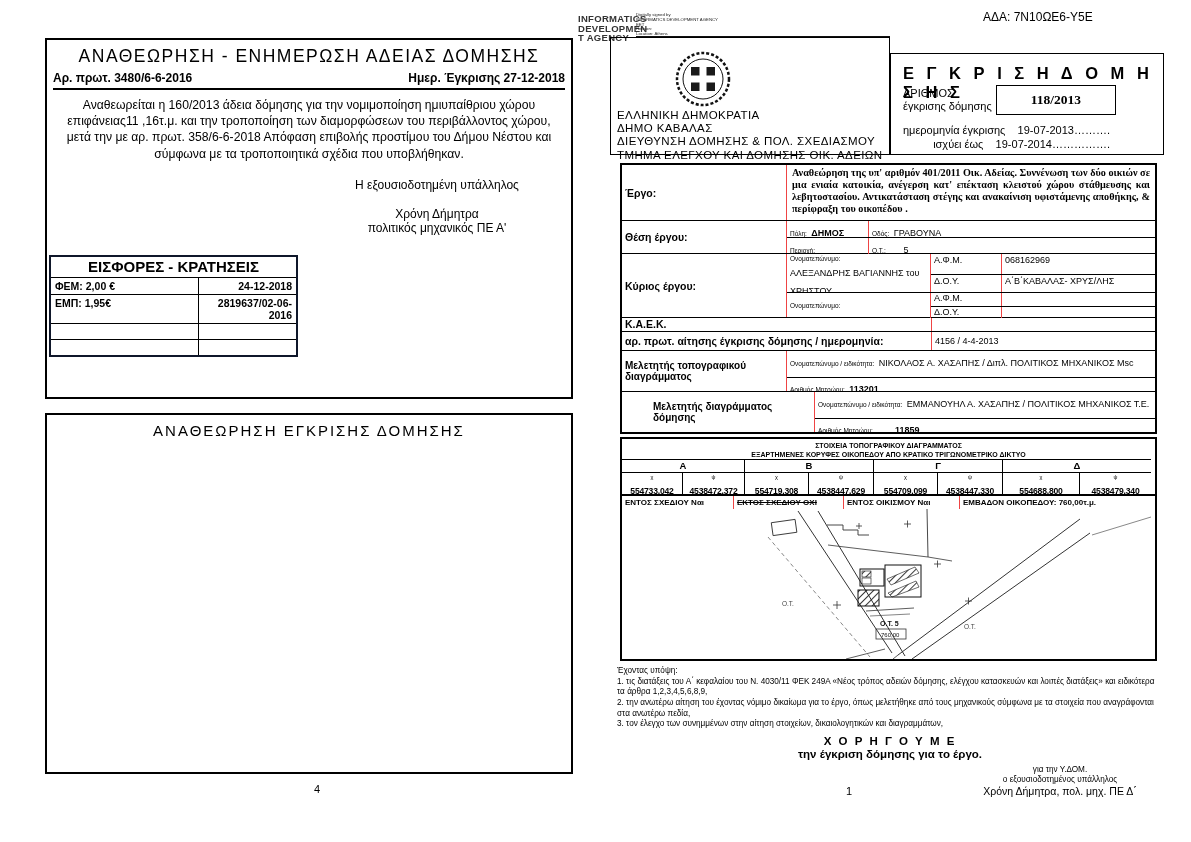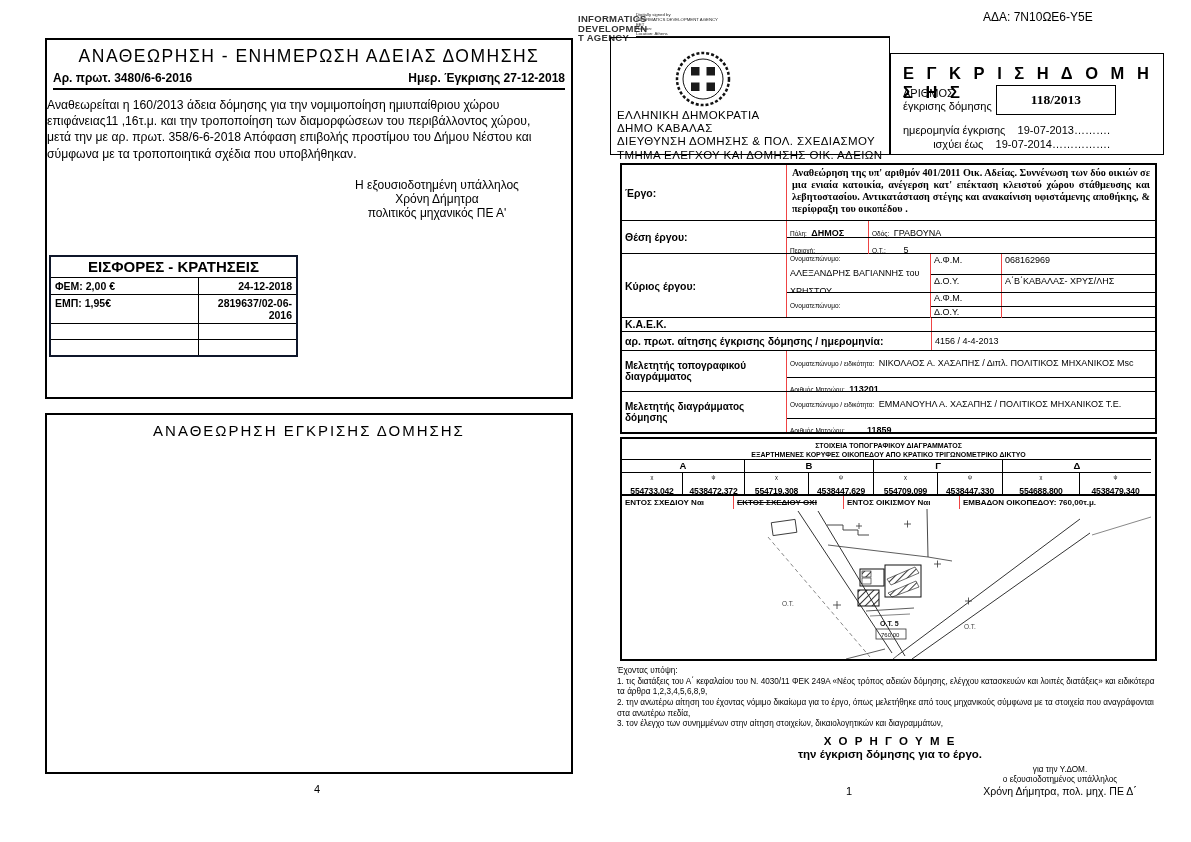--- a/index.html
+++ b/index.html
@@ -72,24 +72,24 @@
 <body>
 
 <div id="page">
 
   <div class="abs box" style="left:45px;top:38px;width:524px;height:357px;position:absolute;">
     <div class="title-xl">ΑΝΑΘΕΩΡΗΣΗ  -  ΕΝΗΜΕΡΩΣΗ  ΑΔΕΙΑΣ  ΔΟΜΗΣΗΣ</div>
     <div class="abs proto-row" style="left:6px;right:6px;top:31px;">
       <span>Αρ. πρωτ. 3480/6-6-2016</span>
       <span>Ημερ. Έγκρισης 27-12-2018</span>
     </div>
-    <div class="abs bodytext" style="left:0;top:57px;width:508px;">Αναθεωρείται η 160/2013 άδεια δόμησης για την νομιμοποίηση ημιυπαίθριου χώρου επιφάνειας11 ,16τ.μ. και την τροποποίηση των διαμορφώσεων του περιβάλλοντος χώρου, μετά την με αρ. πρωτ. 358/6-6-2018 Απόφαση επιβολής προστίμου του Δήμου Νέστου και σύμφωνα με τα τροποποιητικά σχέδια που υποβλήθηκαν.</div>
+    <div class="abs bodytext" style="left:8px;top:57px;width:508px;text-align:center;">Αναθεωρείται η 160/2013 άδεια δόμησης για την νομιμοποίηση ημιυπαίθριου χώρου επιφάνειας11 ,16τ.μ. και την τροποποίηση των διαμορφώσεων του περιβάλλοντος χώρου, μετά την με αρ. πρωτ. 358/6-6-2018 Απόφαση επιβολής προστίμου του Δήμου Νέστου και σύμφωνα με τα τροποποιητικά σχέδια που υποβλήθηκαν.</div>
     <div class="abs sig" style="left:260px;top:138px;width:260px;">
       <div>Η εξουσιοδοτημένη υπάλληλος</div>
-      <div style="text-align:center;">Χρόνη Δήμητρα</div>
+      <div style="margin-top:15px;text-align:center;">Χρόνη Δήμητρα</div>
       <div>πολιτικός μηχανικός ΠΕ Α'</div>
     </div>
 
     <div class="abs" style="left:2px;top:215px;width:245px;border:2px solid #0f172a;">
       <div class="fees-title">ΕΙΣΦΟΡΕΣ - ΚΡΑΤΗΣΕΙΣ</div>
       <div class="frow">
         <div class="fl">ΦΕΜ: 2,00 €</div>
         <div class="fr">24-12-2018</div>
       </div>
       <div class="frow">
@@ -254,21 +254,21 @@
         </div>
         <div class="subr bt" style="height:13px;">
           <div class="dc f" style="padding-top:0;">
             <span class="tiny">Αριθμός Μητρώου:</span>
             <span class="vb">113201</span>
           </div>
         </div>
       </div>
     </div>
 
-    <div class="dr bt" style="height:40px;">
+    <div class="dr bt" style="height:40px;padding-left:28px;">
       <div class="dc lab br vc" style="width:158px;font-size:10px;">Μελετητής διαγράμματος δόμησης</div>
       <div class="dcol f">
         <div class="subr" style="height:27px;">
           <div class="dc f">
             <span class="tiny">Ονοματεπώνυμο / ειδικότητα:</span>
             <span class="v">ΕΜΜΑΝΟΥΗΛ   Α.   ΧΑΣΑΠΗΣ  /  ΠΟΛΙΤΙΚΟΣ ΜΗΧΑΝΙΚΟΣ Τ.Ε.</span>
           </div>
         </div>
         <div class="subr bt" style="height:13px;">
           <div class="dc f" style="padding-top:0;">

